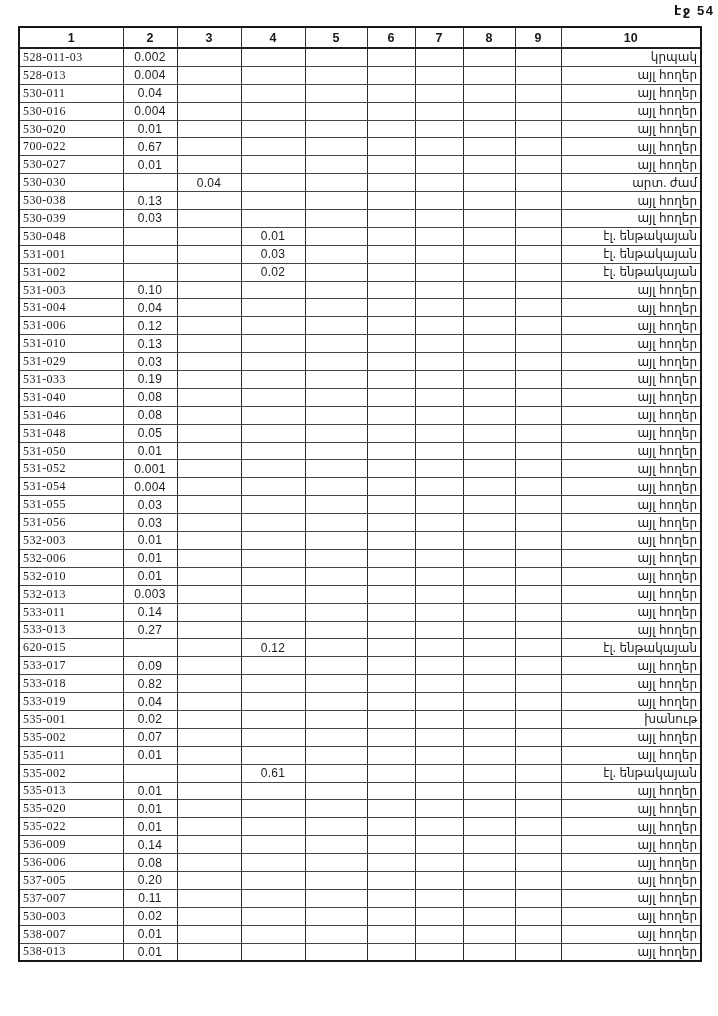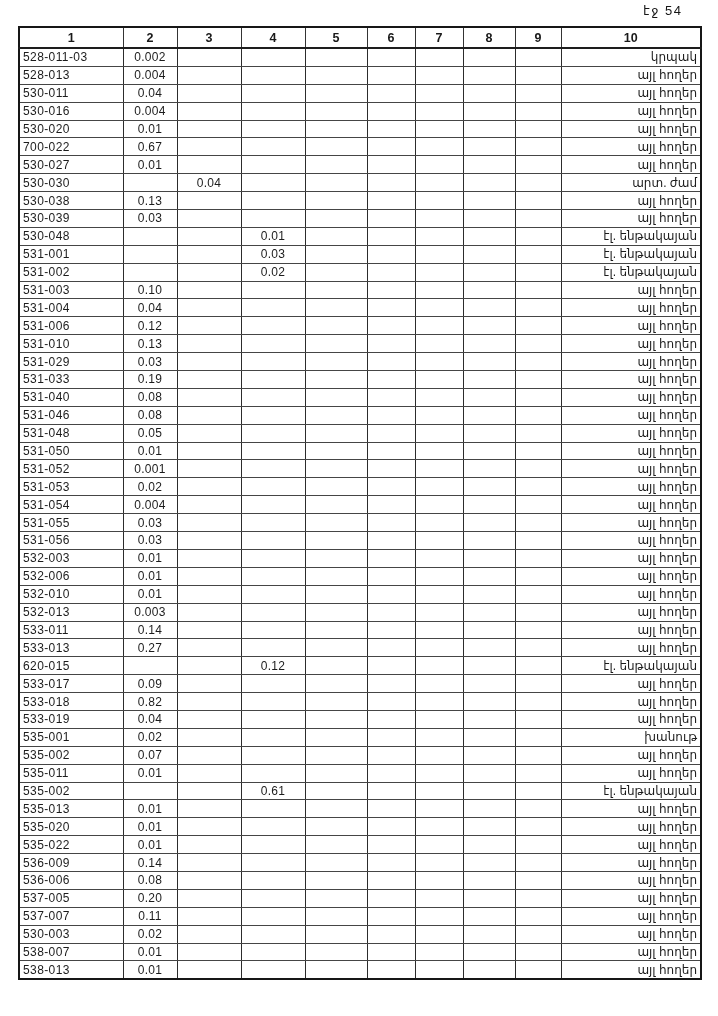--- a/index.html
+++ b/index.html
@@ -11,23 +11,23 @@
     width: 718px;
     height: 1016px;
     position: relative;
     font-family: "Liberation Sans", "DejaVu Sans", sans-serif;
     color: #1c1c1c;
     -webkit-font-smoothing: none;
   }
   .page-label {
     position: absolute;
     top: 3px;
-    left: 643px;
+    left: 674px;
     font-size: 13px;
-    font-weight: normal;
+    font-weight: bold;
     letter-spacing: 1.5px;
     color: #161616;
   }
   table.grid {
     position: absolute;
     left: 18px;
     top: 26px;
     width: 682px;
     border-collapse: collapse;
     table-layout: fixed;
@@ -51,21 +51,21 @@
     white-space: nowrap;
     overflow: hidden;
     color: #1c1c1c;
   }
   
   table.grid td { border-left-color: #2c2c2c; border-right-color: #2c2c2c; }
   
   table.grid tbody tr:nth-child(odd) td { border-top-color: #555555; }
   table.grid tbody tr:nth-child(even) td { border-top-color: #3a3a3a; }
 
-  td.c1 { text-align: left; padding-left: 5px; letter-spacing: 0.4px; }
+  td.c1 { text-align: left; padding-left: 5px; letter-spacing: 0.4px; font-family: Liberation Serif, serif; }
   td.cv { text-align: center; letter-spacing: 0.3px; }
   td.c10 { text-align: right; font-size: 11.5px; padding-left: 4px; }
 
   col.w1  { width: 104px; }
   col.w2  { width: 54px; }
   col.w3  { width: 64px; }
   col.w4  { width: 64px; }
   col.w5  { width: 62px; }
   col.w6  { width: 48px; }
   col.w7  { width: 48px; }
@@ -388,32 +388,20 @@
         <td class="cv"></td>
         <td class="cv"></td>
         <td class="cv"></td>
         <td class="cv"></td>
         <td class="cv"></td>
         <td class="cv"></td>
         <td class="cv"></td>
         <td class="c10">այլ հողեր</td>
       </tr>
       <tr>
-        <td class="c1">531-053</td>
-        <td class="cv">0.02</td>
-        <td class="cv"></td>
-        <td class="cv"></td>
-        <td class="cv"></td>
-        <td class="cv"></td>
-        <td class="cv"></td>
-        <td class="cv"></td>
-        <td class="cv"></td>
-        <td class="c10">այլ հողեր</td>
-      </tr>
-      <tr>
         <td class="c1">531-054</td>
         <td class="cv">0.004</td>
         <td class="cv"></td>
         <td class="cv"></td>
         <td class="cv"></td>
         <td class="cv"></td>
         <td class="cv"></td>
         <td class="cv"></td>
         <td class="cv"></td>
         <td class="c10">այլ հողեր</td>

